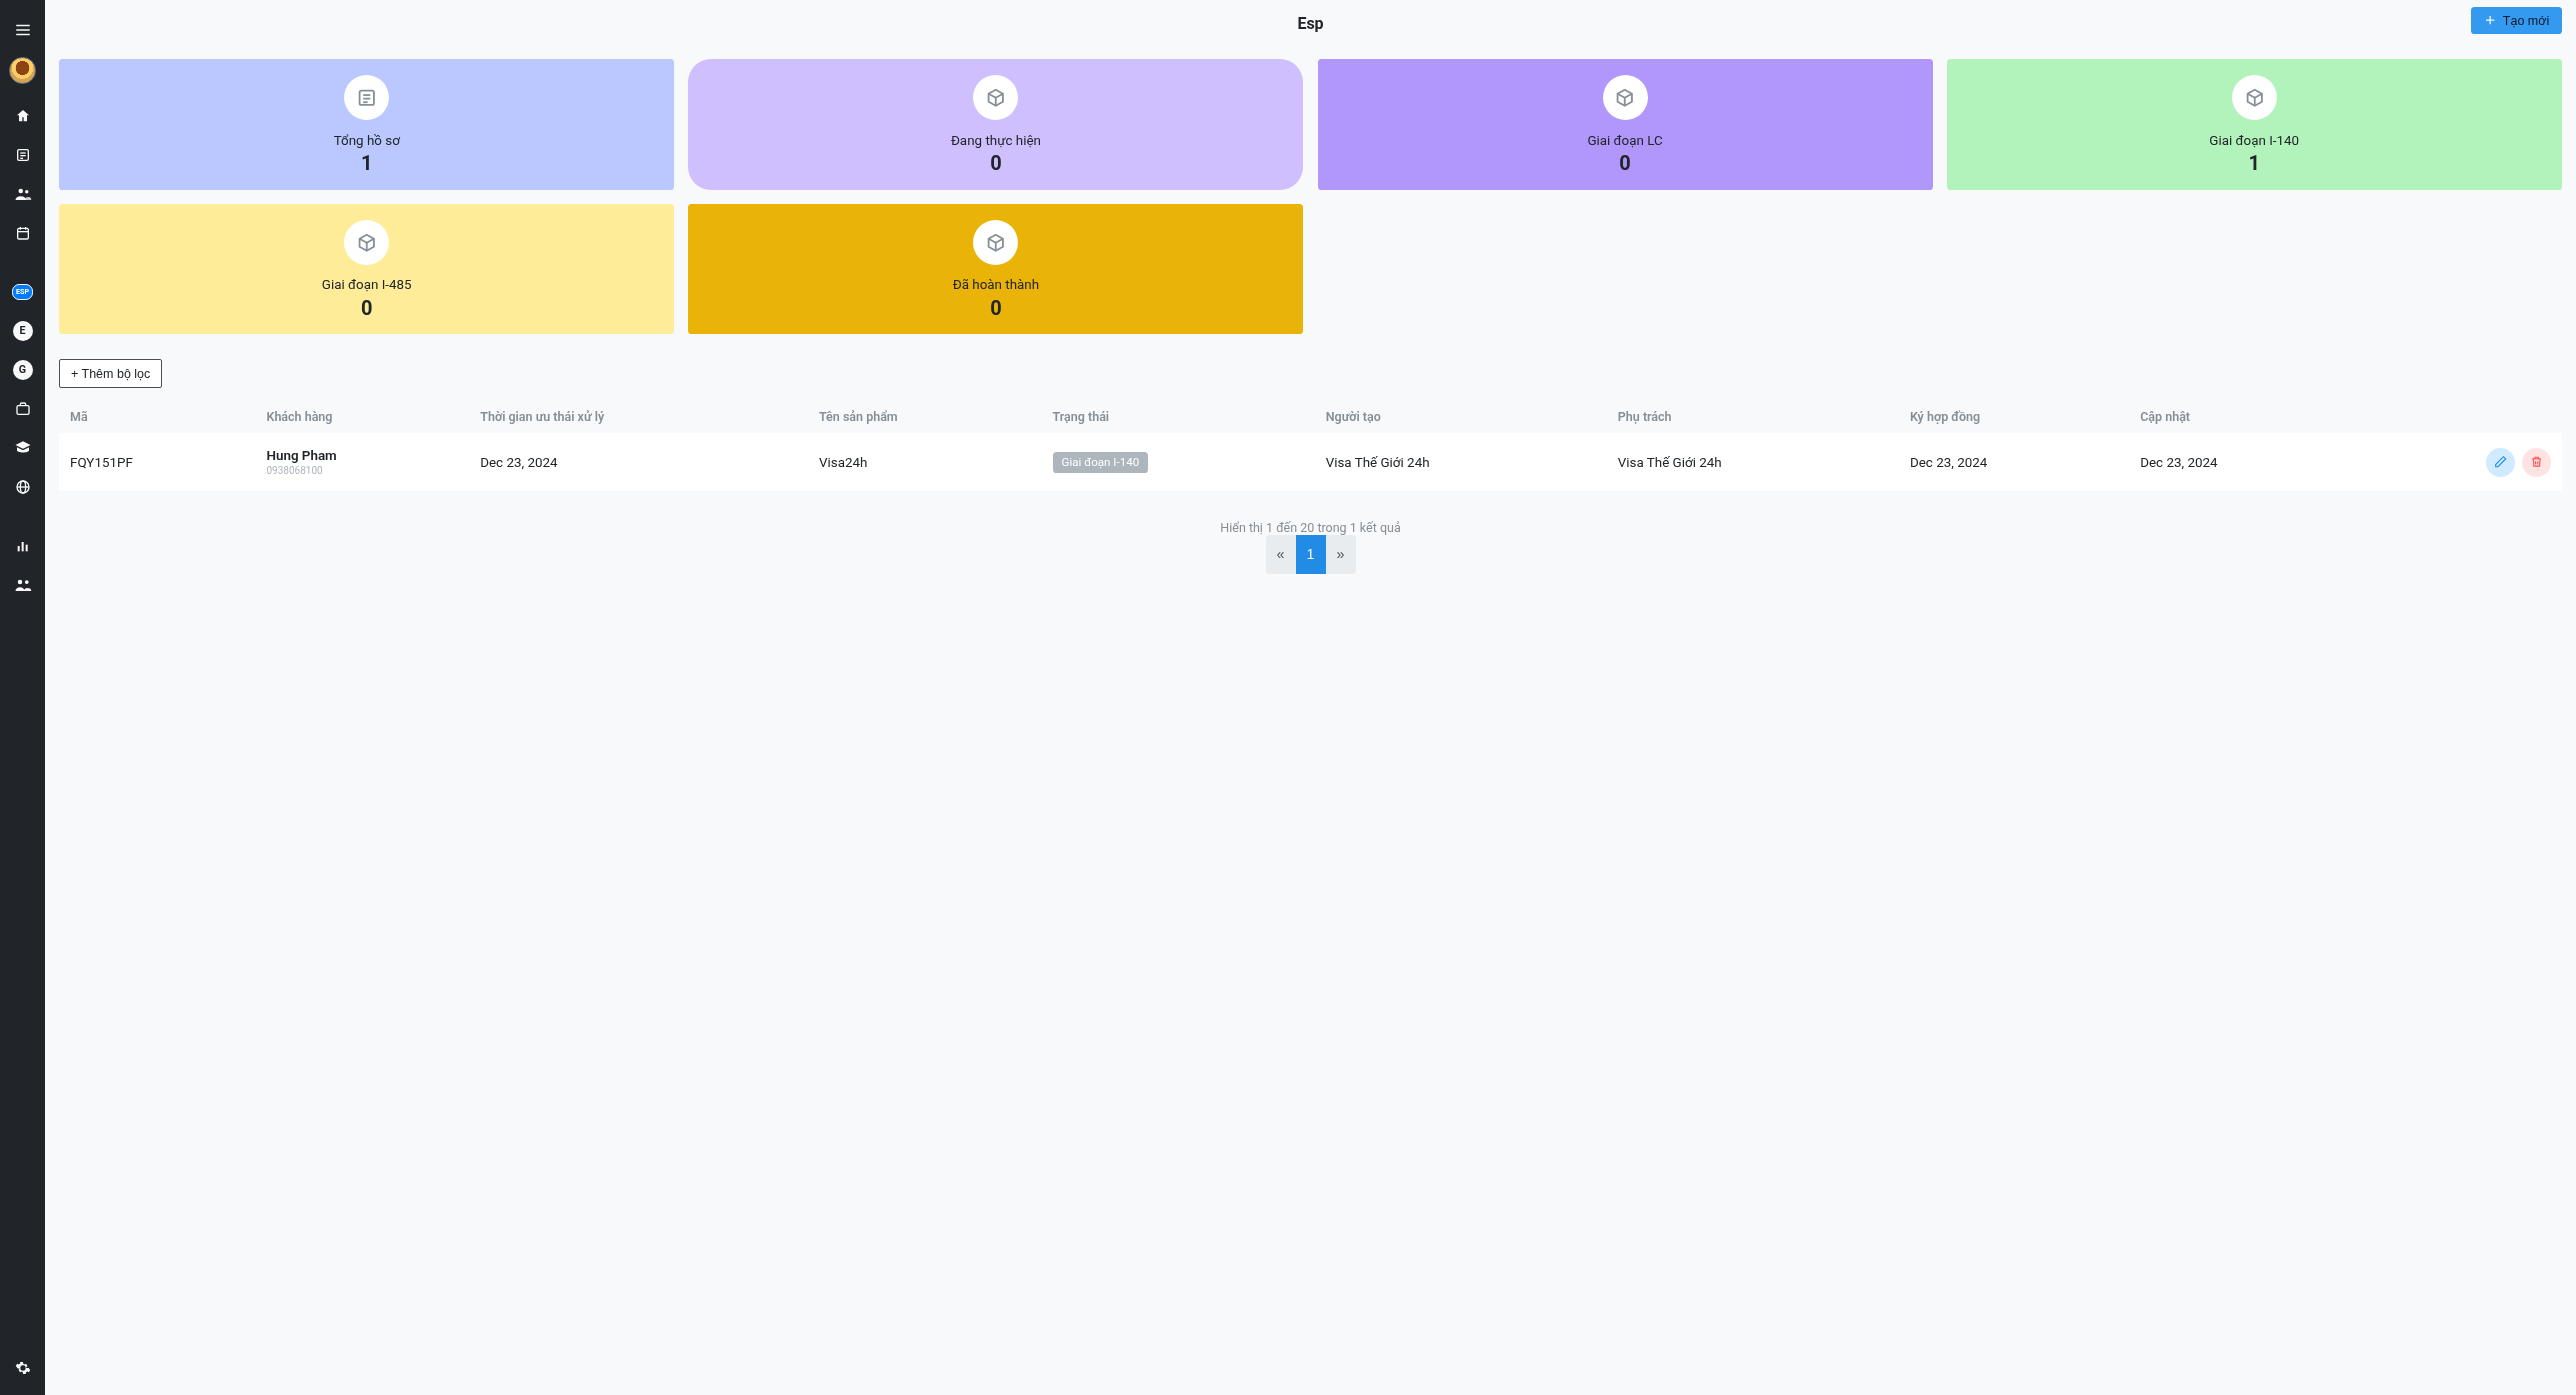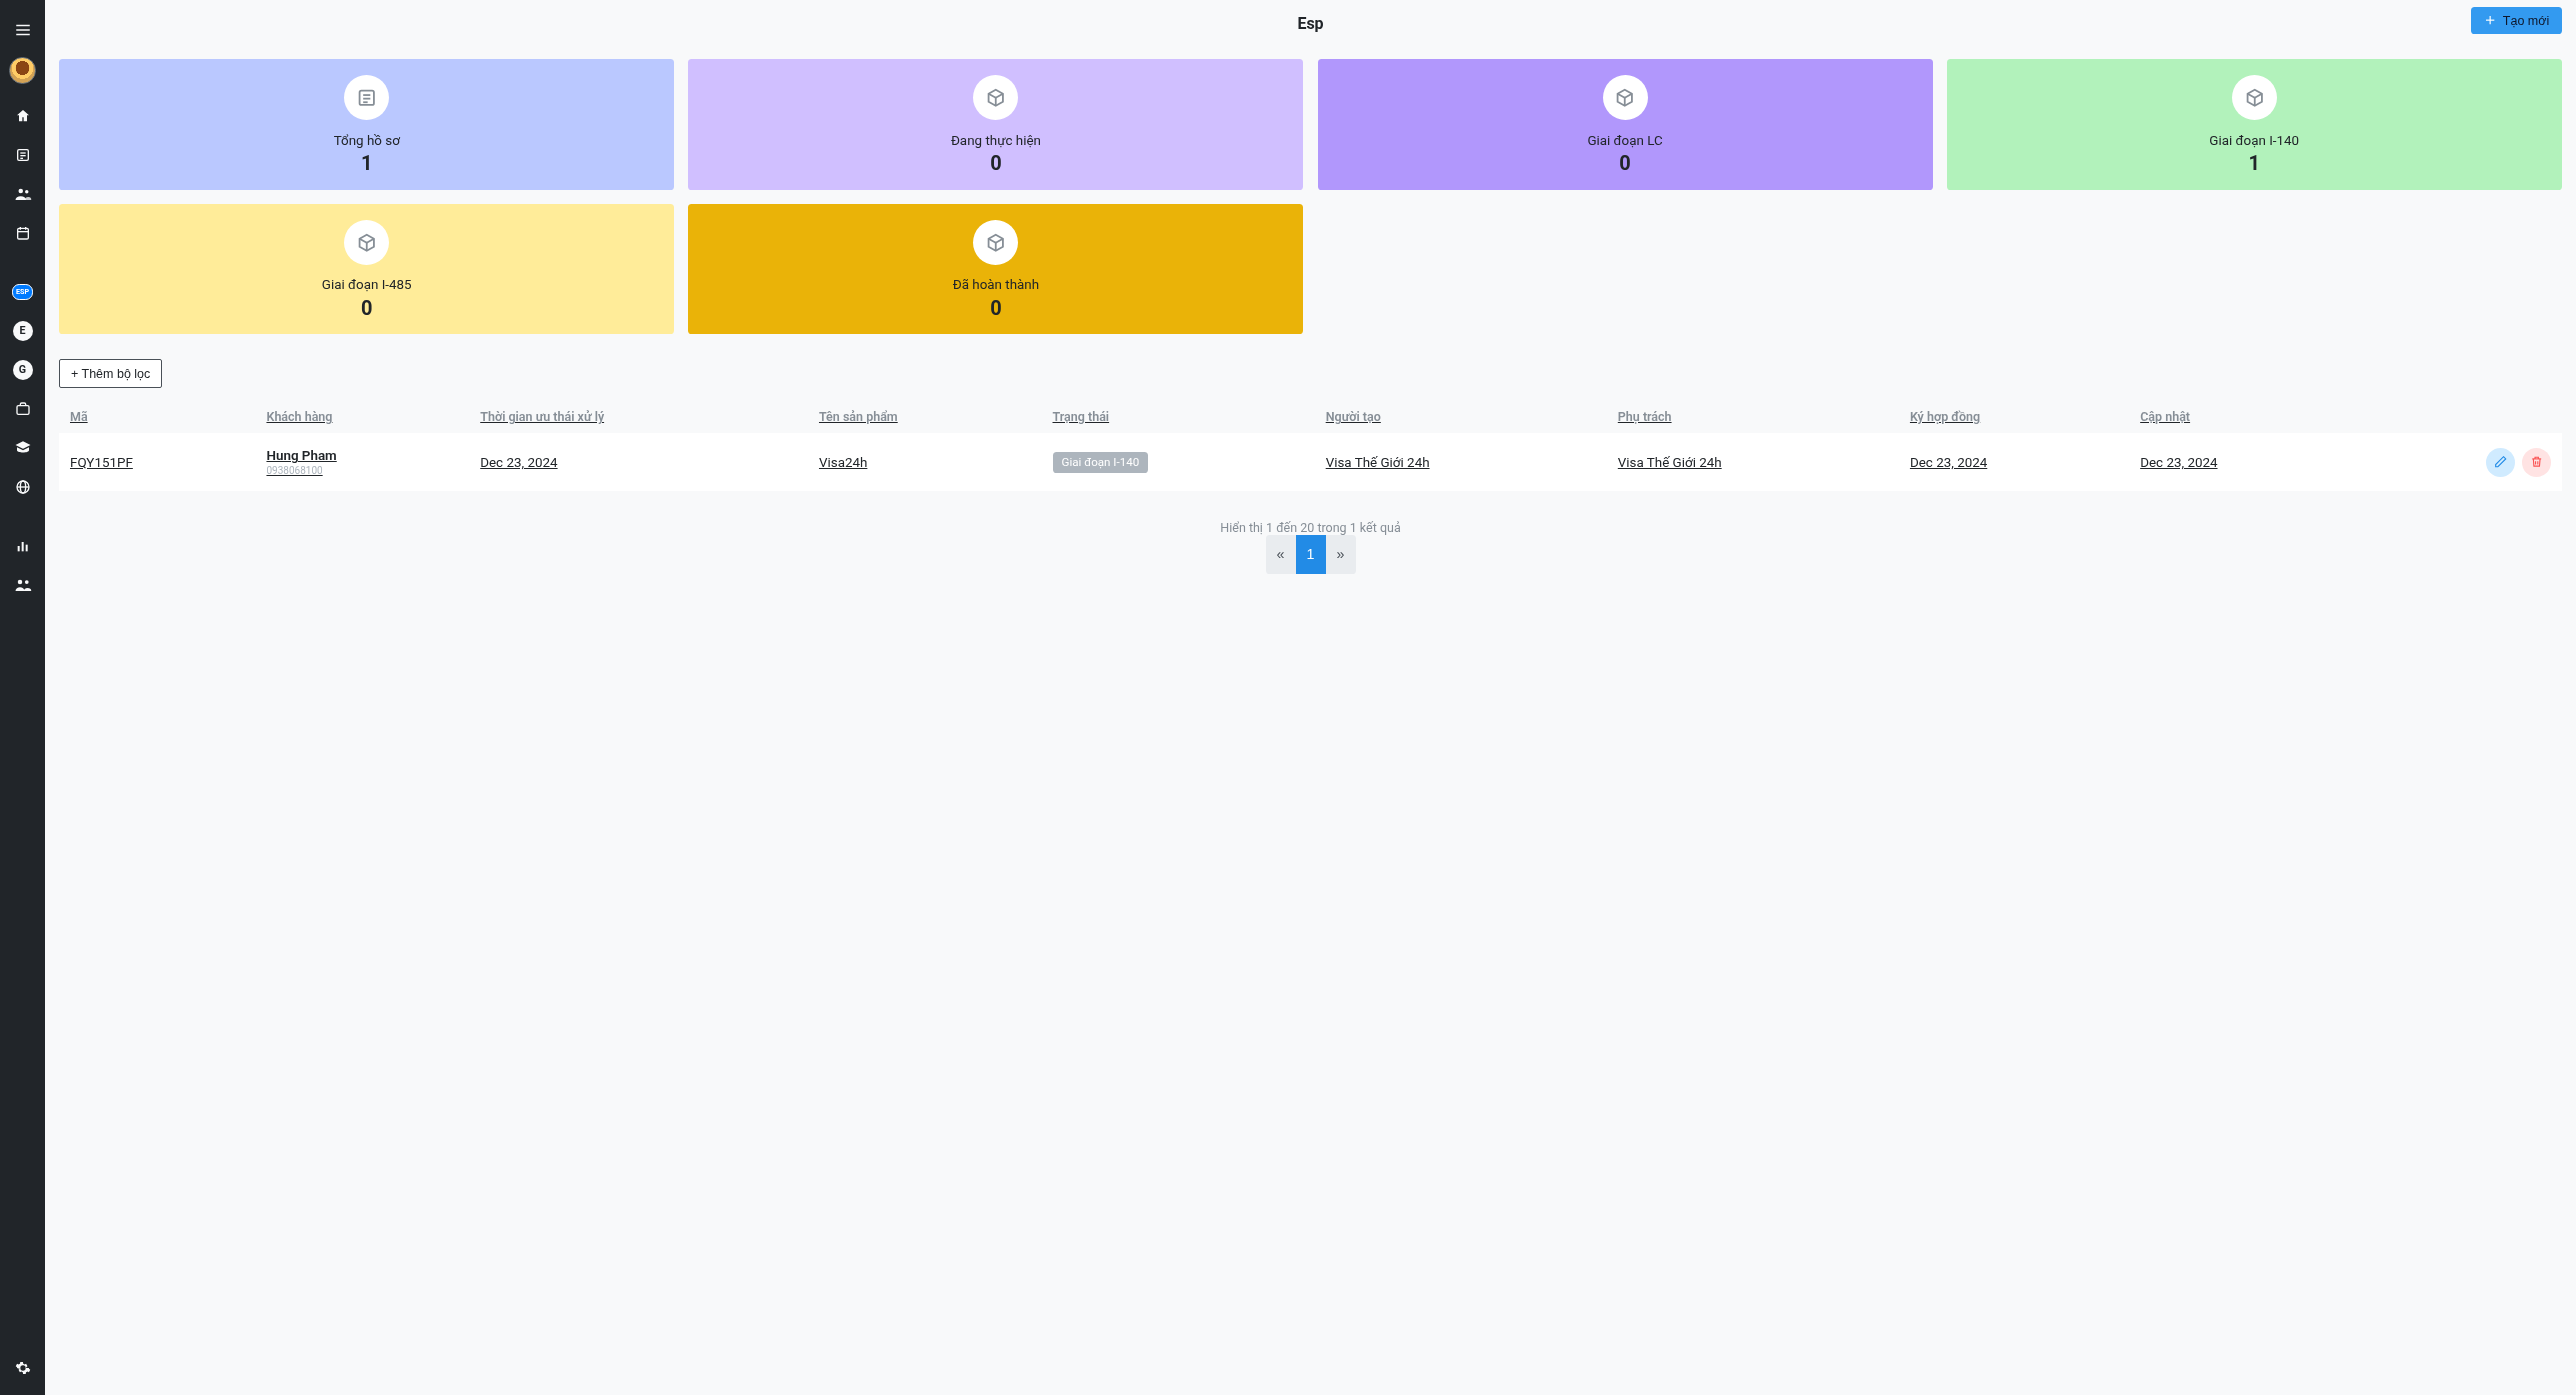--- a/index.html
+++ b/index.html
@@ -105,40 +105,40 @@
   .stat-icon {
     width: 45px; height: 45px;
     border-radius: 50%;
     background: #fff;
     display: flex; align-items: center; justify-content: center;
     margin-bottom: 12.5px;
   }
   .stat-label { font-size: 13.4px; color: #212529; margin-bottom: 3.6px; }
   .stat-value { font-size: 20px; font-weight: 700; color: #212529; }
   .c-blue   { background: #bac8ff; }
-  .c-purple { background: #d0bfff; }
+  .c-purple { background: #d0bfff; border-radius: 23px; }
   .c-violet { background: #b197fc; }
   .c-green  { background: #b2f2bb; }
   .c-yellow { background: #ffec99; }
   .c-red    { background: #eab308; }
 
   
   .btn-filter {
     background: #fff;
     border: 0.9px solid #495057;
     color: #212529;
     border-radius: 2px;
     padding: 6.3px 10.7px;
     font-size: 12.5px;
     cursor: pointer;
     margin-bottom: 12.5px;
   }
 
   
-  .table-wrap { width: 100%; text-decoration: underline; }
+  .table-wrap { width: 100%; }
   table.data {
     width: 100%;
     border-collapse: collapse;
     table-layout: auto;
   }
   table.data thead th {
     text-align: left;
     font-weight: 600;
     color: #868e96;
     font-size: 12.5px;

